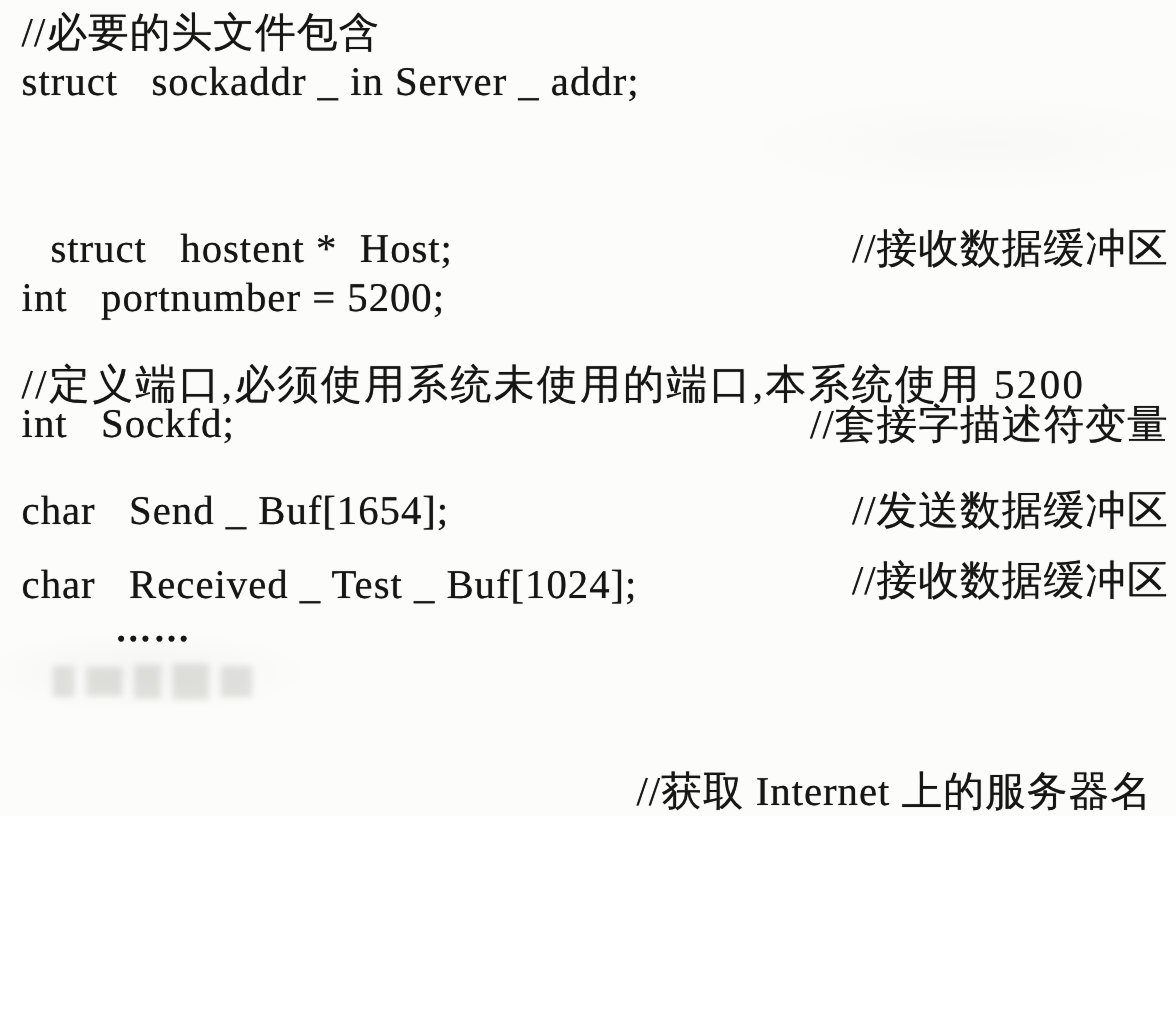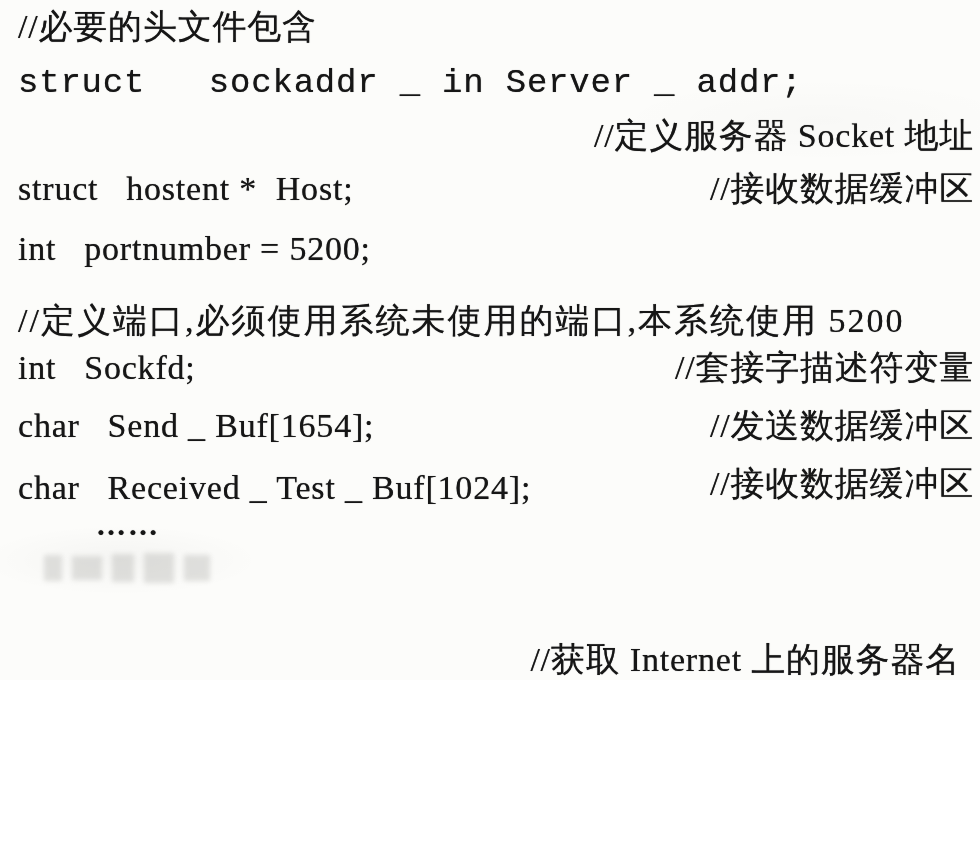--- a/index.html
+++ b/index.html
@@ -28,26 +28,26 @@
     display: flex;
     align-items: baseline;
     justify-content: space-between;
     font-size: 34px;
     letter-spacing: 0.8px;
     white-space: pre;
     text-shadow: 0 0 0.7px rgba(10,10,10,0.75);
   }
   .line.right-only { justify-content: flex-end; }
   .l1  { top: 4px; }
-  .l2  { top: 64px; font-family: Liberation Mono, monospace; }
+  .l2  { top: 50px; }
   .l3  { top: 113px; }
-  .l4  { top: 166px; }
+  .l4  { top: 184px; margin-left: 24px; }
   .l5  { top: 230px; }
   .l6  { top: 298px; letter-spacing: 2px; }
-  .l7  { top: 345px; align-items: center; }
+  .l7  { top: 331px; align-items: center; }
   .l8  { top: 403px; }
   .l9  { top: 461px; align-items: flex-end; }
   .l10 { top: 508px; left: 96px; font-weight: bold; letter-spacing: 2px; font-size: 30px; }
   .l11 { top: 582px; letter-spacing: 1.6px; }
   .l12 { top: 637px; right: 20px; }
   .l13 { top: 694px; font-size: 38px; }
   .l14 { top: 762px; left: 108px; }
   .l15 { top: 804px; font-size: 38px; }
   .code, .comment { white-space: pre; }
   
@@ -80,23 +80,20 @@
 <div class="page">
 
   <div class="line l1">
     <span class="code">//必要的头文件包含</span>
   </div>
 
   <div class="line l2">
     <span class="code">struct   sockaddr _ in Server _ addr;</span>
   </div>
 
-  <div class="line l3 right-only">
-    <span class="comment">//定义服务器 Socket 地址</span>
-  </div>
 
   <div class="line l4">
     <span class="code">struct   hostent *  Host;</span>
     <span class="comment">//接收数据缓冲区</span>
   </div>
 
   <div class="line l5">
     <span class="code">int   portnumber = 5200;</span>
   </div>
 

